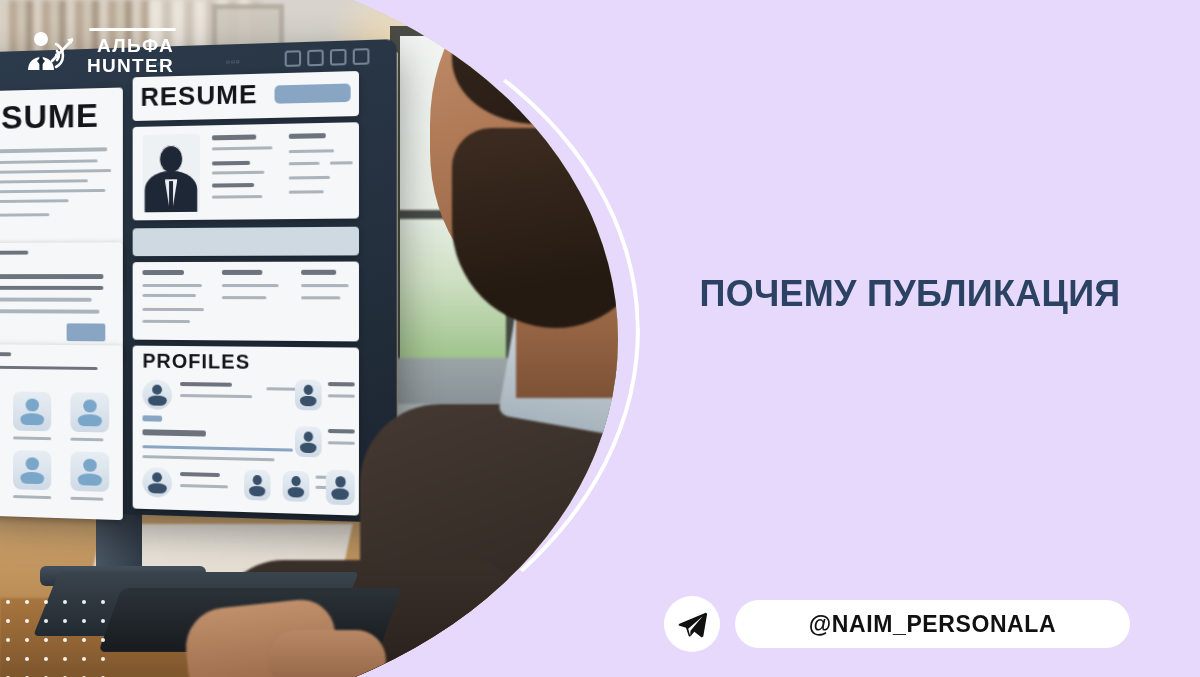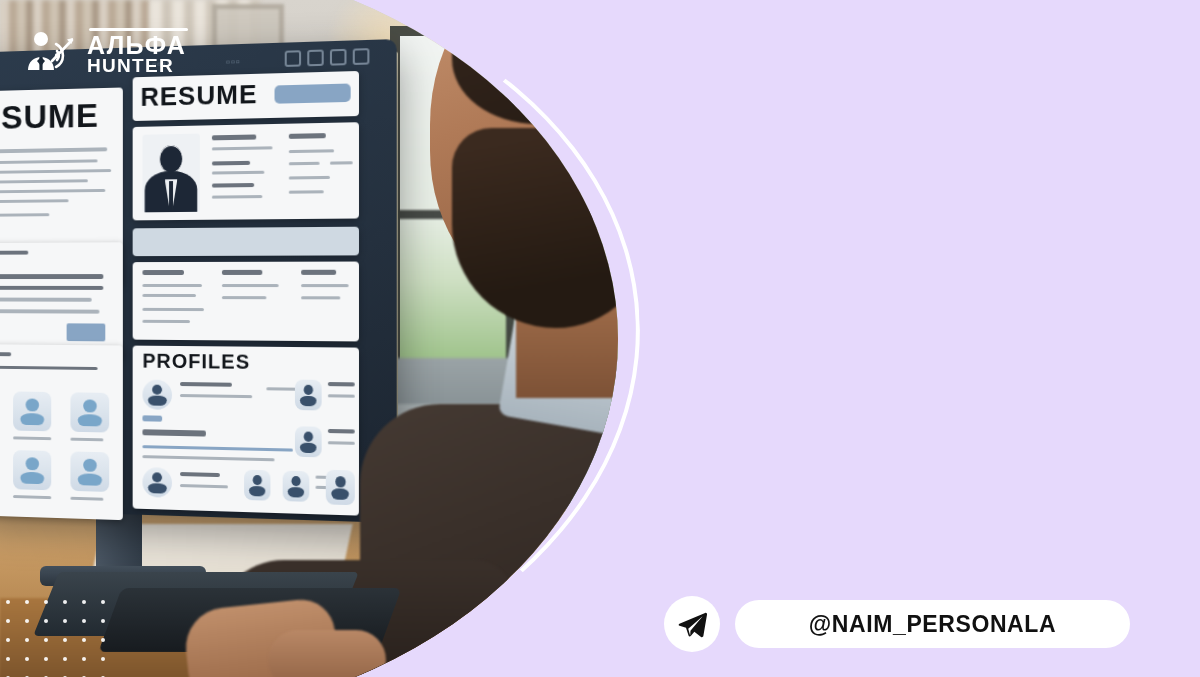--- a/index.html
+++ b/index.html
@@ -182,22 +182,22 @@
 
   
   .dot-grid { position:absolute; left:0px; top:596px; width:150px; height:84px; z-index:4; }
   .dot-grid i { position:absolute; width:4px; height:4px; border-radius:50%; background:#fff; opacity:.92; }
 
   
   .logo { position:absolute; left:26px; top:24px; z-index:6; display:flex; align-items:center; gap:11px; }
   .logo-mark { position:relative; width:50px; height:50px; flex:0 0 50px; }
   .logo-text { position:relative; padding-top:4px; }
   .logo-rule { width:100%; height:3px; background:#fff; margin:0 0 5px 2px; border-radius:2px; }
-  .logo-l1 { color:#fff; font-weight:bold; font-size:25px; letter-spacing:1.3px; line-height:19px;
-    font-family:"Liberation Sans",sans-serif; }
+  .logo-l1 { color:#fff; font-weight:bold; font-size:19px; letter-spacing:1.3px; line-height:19px;
+    font-family:"Liberation Sans",sans-serif;text-align:right; }
   .logo-l2 { color:#fff; font-weight:bold; font-size:19px; letter-spacing:1.3px; line-height:22px;
     font-family:"Liberation Sans",sans-serif; }
 
   
   .headline {
     position:absolute; left:640px; top:272px; width:540px;
     text-align:center; color:#2c4262; font-weight:bold;
     font-size:36px; line-height:43px; letter-spacing:.3px;
     font-family:"Liberation Sans",sans-serif;
     z-index:6;
@@ -484,20 +484,21 @@
       </svg>
     </div>
     <div class="logo-text">
       <div class="logo-rule"></div>
       <div class="logo-l1">АЛЬФА</div>
       <div class="logo-l2">HUNTER</div>
     </div>
   </div>
 
   <div class="headline">
+    <div>ПОЧЕМУ ПУБЛИКАЦИЯ</div>
   </div>
 
 
   <div class="handle-row">
     <div class="tg-circle">
       <svg viewBox="0 0 32 32" width="31" height="31" aria-hidden="true">
         <path d="M29 4L2.5 15.2c-1.1.5-1 1.9.2 2.2l6.6 2 2.6 8c.3 1 1.6 1.2 2.3.4l3.7-4.2 6.9 5.2c.9.7 2.2.2 2.4-.9L31 5.6C31.2 4.4 30.1 3.5 29 4z" fill="#111"></path>
         <path d="M11.6 20.3L26.5 7.6 13.9 22.4l-.3 5.1z" fill="#ffffff"></path>
       </svg>
     </div>

